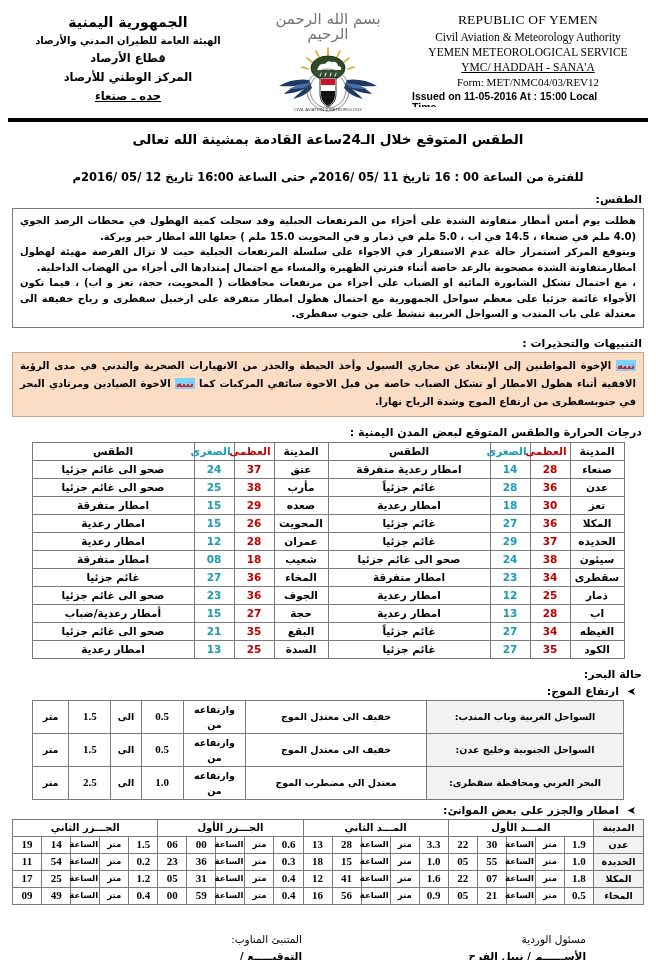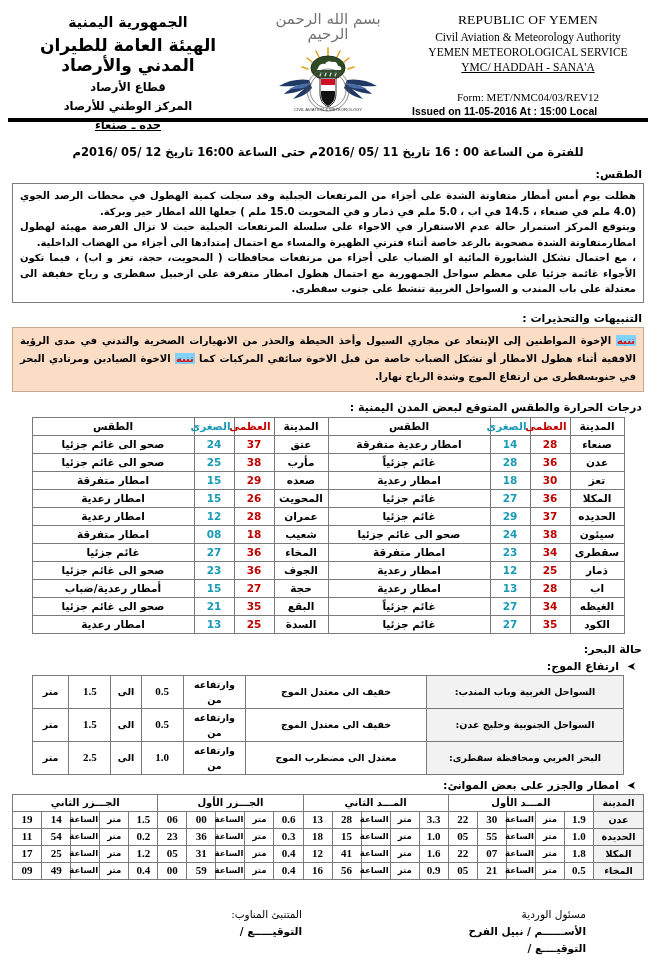--- a/index.html
+++ b/index.html
@@ -16,28 +16,28 @@
   .page { width:656px; height:960px; padding:4px 6px 0 6px; position:relative; }
 
   
   .header { display:flex; align-items:flex-start; justify-content:space-between; height:112px; padding:4px 4px 0 4px; }
   .hdr-col { width:236px; }
   .hdr-en { direction:ltr; text-align:center; font-family:"Liberation Serif","DejaVu Serif",serif; }
   .hdr-en .l1 { font-size:13.5px; letter-spacing:.2px; margin-top:4px; }
   .hdr-en .l2 { font-size:11.5px; margin-top:3px; }
   .hdr-en .l3 { font-size:11.5px; margin-top:3px; }
   .hdr-en .l4 { font-size:11.5px; margin-top:3px; text-decoration:underline; }
-  .hdr-en .l5 { font-size:11px; margin-top:18px; }
+  .hdr-en .l5 { font-size:11px; margin-top:3px; }
   .hdr-en .l6 { font-size:10.5px; margin-top:2px; font-family:"Liberation Sans",sans-serif; font-weight:bold; text-align:left; padding-left:2px; }
   .hdr-en .l7 { font-size:10.5px; font-family:"Liberation Sans",sans-serif; font-weight:bold; text-align:left; padding-left:2px;
                 height:5px; overflow:hidden; line-height:11px; }
 
   .hdr-ar { direction:rtl; text-align:center; }
   .hdr-ar .a1 { font-size:14px; font-weight:bold; margin-top:6px; }
-  .hdr-ar .a2 { font-size:17px; font-weight:bold; margin-top:5px; }
+  .hdr-ar .a2 { font-size:10px; font-weight:bold; margin-top:5px; }
   .hdr-ar .a3 { font-size:11.5px; font-weight:bold; margin-top:5px; }
   .hdr-ar .a4 { font-size:11.5px; font-weight:bold; margin-top:5px; }
   .hdr-ar .a5 { font-size:11.5px; font-weight:bold; margin-top:5px; text-decoration:underline; }
 
   
   .logo-wrap { width:150px; text-align:center; padding-top:4px; }
   .bismillah { font-size:15px; line-height:1; color:#737373; font-family:"DejaVu Sans",sans-serif; }
   .emblem { margin:4px auto 0 auto; }
 
   .rule { border-top:2px solid #000; border-bottom:2px solid #000; height:4px; margin:2px 2px 0 2px; }
@@ -183,20 +183,21 @@
       <div class="a2">الهيئة العامة للطيران المدني والأرصاد</div>
       <div class="a3">قطاع الأرصاد</div>
       <div class="a4">المركز الوطني للأرصاد</div>
       <div class="a5">حده ـ صنعاء</div>
     </div>
   </div>
 
   <div class="rule"></div>
 
   <div class="title-block">
+    <div class="title-main">الطقس المتوقع خلال الـ24ساعة القادمة بمشينة الله تعالى</div>
     <div class="title-sub">للفترة من الساعة  00 : 16 تاريخ 11 /05 /2016م حتى الساعة  16:00  تاريخ 12 /05 /2016م</div>
   </div>
 
   <div class="sec-label">الطقس:</div>
   <div class="box weather">
     <div>هطلت يوم أمس أمطار متفاوتة الشدة على أجزاء من المرتفعات  الجبلية وقد سجلت  كمية الهطول في محطات الرصد الجوي (4.0 ملم في صنعاء ، 14.5 في اب ، 5.0 ملم  في ذمار و في المحويت 15.0 ملم )  جعلها الله امطار خير وبركة.</div>
     <div>ويتوقع المركز استمرار حالة عدم الاستقرار في الاجواء على سلسلة المرتفعات الجبلية  حيث لا تزال الفرصة مهيئة  لهطول امطارمتفاوتة الشدة مصحوبة بالرعد خاصة أثناء فترتي الظهيرة والمساء مع احتمال إمتدادها الى أجزاء من الهضاب الداخلية.</div>
     <div>، مع احتمال  تشكل الشابورة المائية او الضباب على أجزاء من مرتفعات محافظات  ( المحويت، حجة، تعز و اب) ، فيما تكون الأجواء غائمة جزئيا على معظم  سواحل الجمهورية مع احتمال هطول امطار متفرقة على ارخبيل سقطرى و رياح خفيفة الى معتدلة على باب المندب و السواحل الغربية  تنشط على جنوب سقطرى.</div>
   </div>
 

